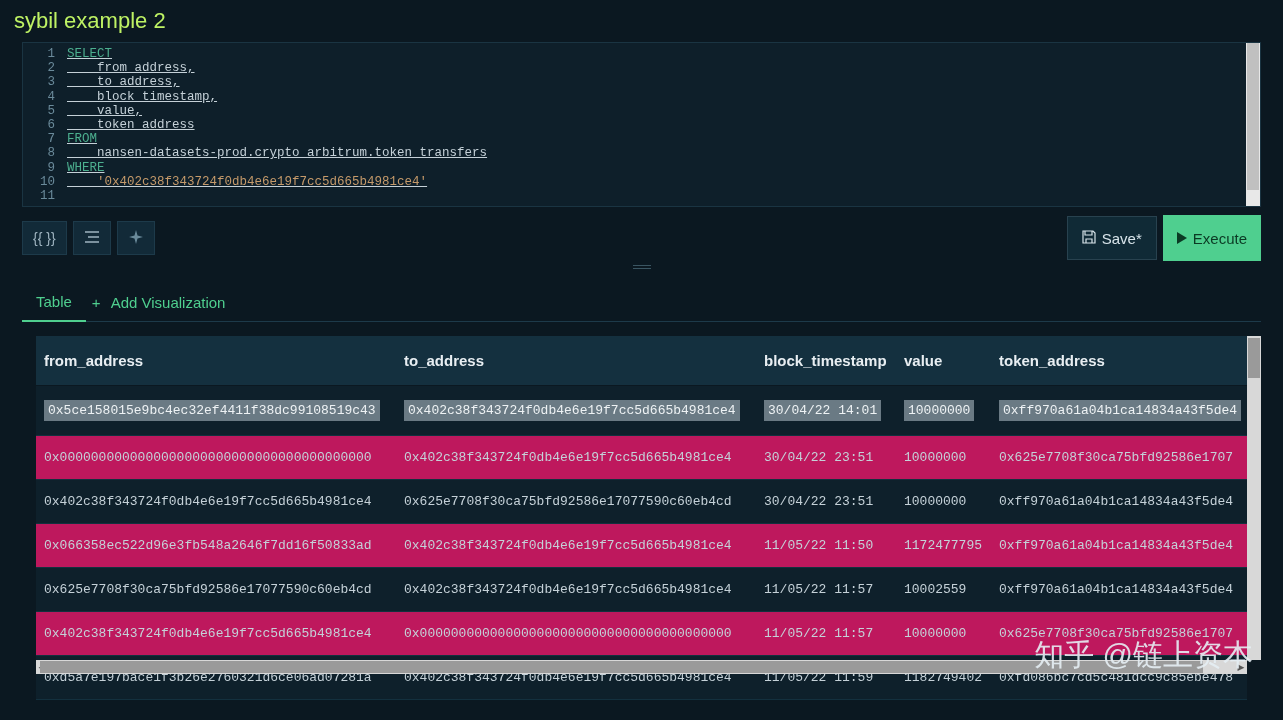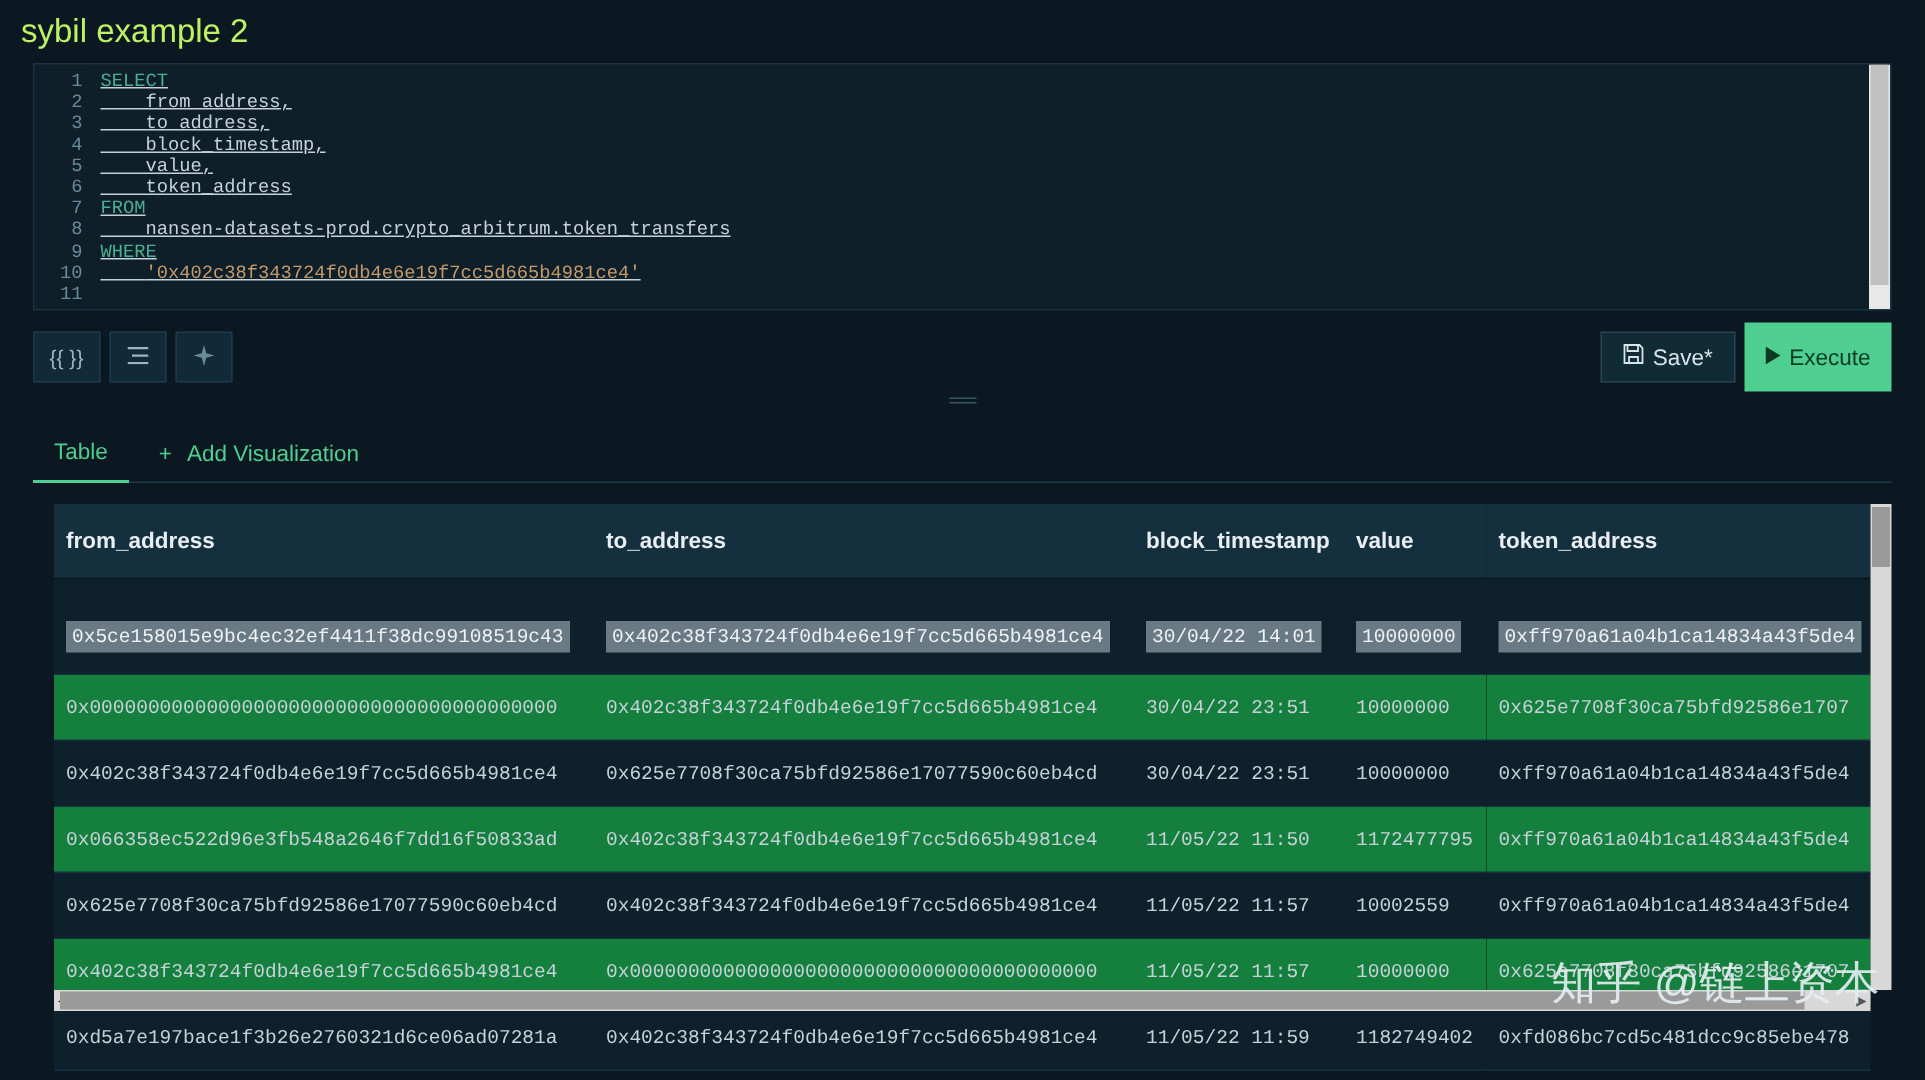--- a/index.html
+++ b/index.html
@@ -79,21 +79,21 @@
     align-items: center;
     justify-content: center;
     font-size: 14px;
     cursor: pointer;
   }
   .tb-spacer { flex: 1; }
   .save-btn {
     background: #102a36;
     border: 1px solid #28424f;
     color: #d8e4ea;
-    height: 34px;
+    height: 44px;
     padding: 0 14px;
     display: inline-flex;
     align-items: center;
     gap: 6px;
     font-size: 15px;
     cursor: pointer;
   }
   .execute-btn {
     background: #4fcf8f;
     color: #0b3a24;
@@ -115,21 +115,20 @@
     flex-direction: column;
     gap: 2px;
     align-items: center;
   }
   .drag-handle div { width: 18px; height: 1px; background: #3a5562; }
   .tabs-row {
     margin: 14px 22px 0 22px;
     display: flex;
     align-items: flex-end;
     border-bottom: 1px solid #1d3a4a;
-    gap: 14px;
   }
   .tab {
     padding: 10px 14px;
     color: #4fcf8f;
     border-bottom: 2px solid #4fcf8f;
     margin-bottom: -1px;
     font-size: 15px;
   }
   .add-viz {
     color: #4fcf8f;
@@ -190,27 +189,26 @@
   table.results td {
     padding: 14px 8px;
     font-family: "Courier New", monospace;
     font-size: 13px;
     color: #c5d1d8;
     border-bottom: 1px solid #13303e;
     white-space: nowrap;
     overflow: hidden;
   }
   tr.row td { background: #0e202b; }
-  tr.row.alt td { background: #15803d; }
+  tr.row.alt td { background: #be185d; }
   tr.row.selected td span.cell-box {
     background: #6a7a84;
     color: #eef2f4;
     padding: 3px 4px;
     display: inline-block;
-    margin-top: 14px;
   }
   tr.row td span.cell-box {
     display: inline-block;
   }
   .col-from { width: 360px; }
   .col-to { width: 360px; }
   .col-ts { width: 140px; }
   .col-val { width: 95px; }
   .col-token { }
   .watermark {

